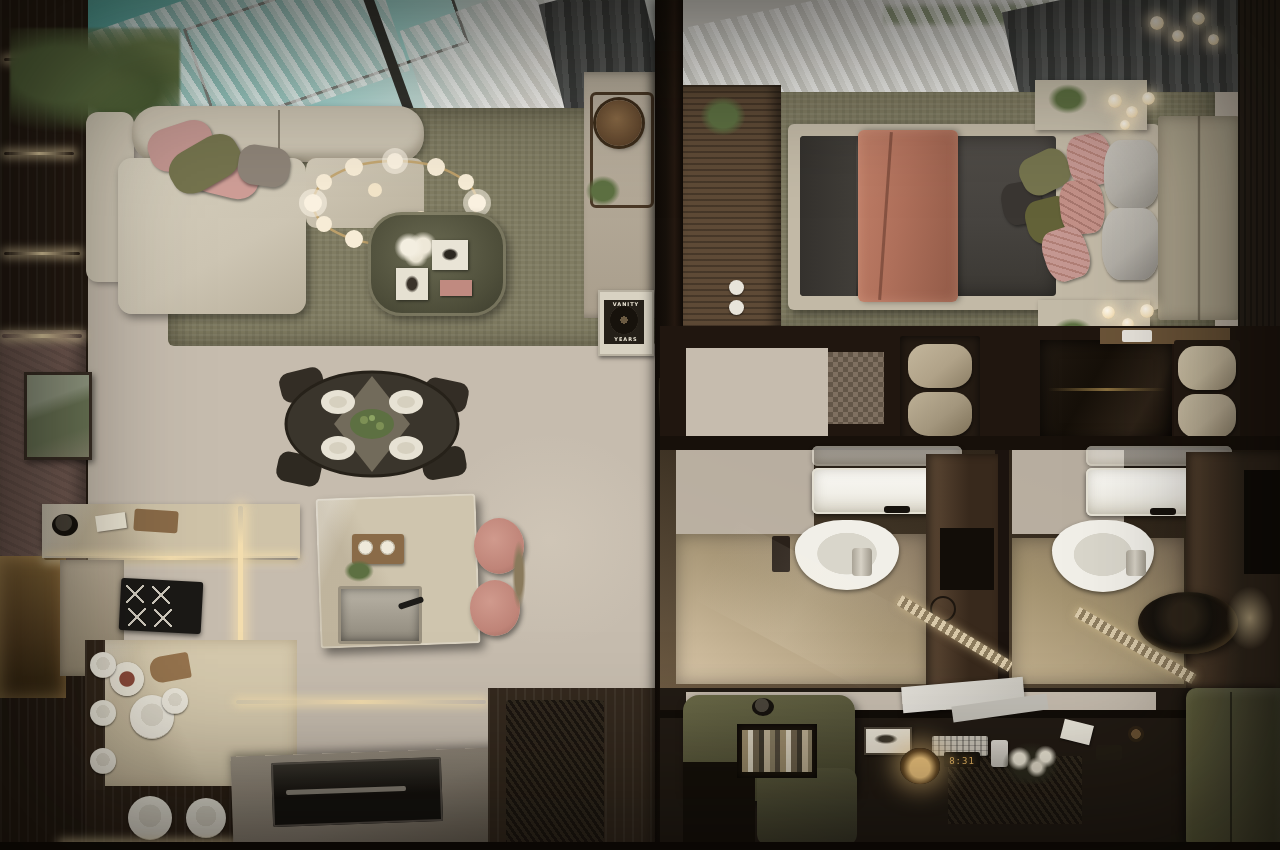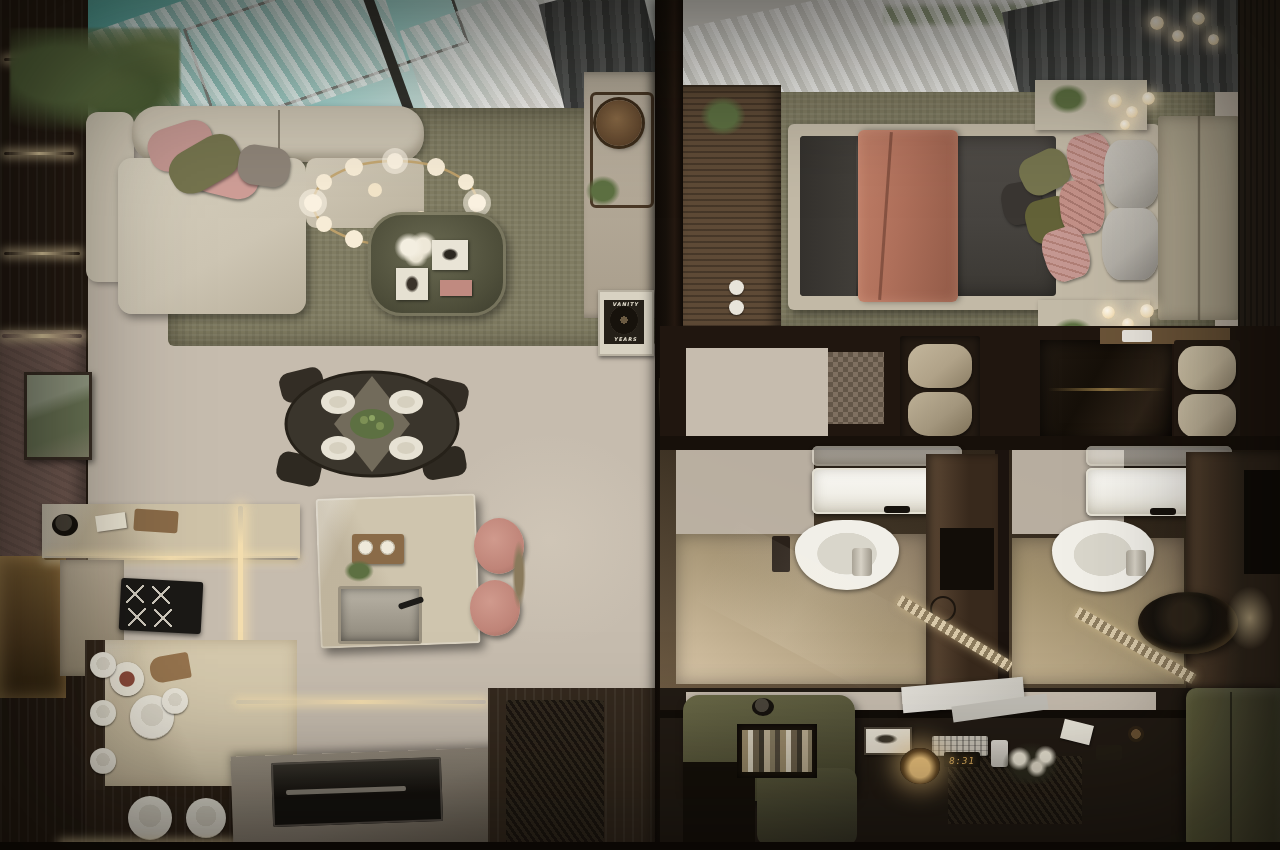--- a/index.html
+++ b/index.html
@@ -1,16 +1,16 @@
 <!DOCTYPE html>
 <html style="--wood-dark: #241a12; --wood-console: #5e4a36; --divider: #16100a; --floor-terrazzo: #c6bcae; --floor-speckle2: #928474; --rug-olive: #807c62; --sofa-beige: #cdc5b3; --pillow-pink: #c49791; --pillow-olive: #75744e; --pool-teal: #8ecfc8; --pool-teal-deep: #56aca4; --curtain-sheer: #e8e7e3; --curtain-dark: #4e504f; --brass: #c2a36b; --glow-warm: #f6e3bd; --led-glow: #f3ddae; --table-dark: #3a352c; --plate-white: #eae6da; --island-marble: #cfc5ae; --stool-pink: #bf8478; --hob-black: #1b1916; --cabinet-taupe: #8d8477; --bed-duvet: #474440; --bed-throw: #ae6f5a; --bed-frame: #c2b9a6; --headboard: #afa68f; --pillow-gray: #b2aea6; --wall-mauve: #7b625a; --art-green: #6f7a5a; --sink-white: #f1efe8; --vanity-dark: #38291c; --bench-leather: #b0a288; --marble-black: #161009; --office-floor: #221b14; --desk-wood: #a89a80; --sofa-olive: #56553a; --lamp-glow: #f3c880; --mat-dark: #2b241b; --clock-glow: #e8b765; --plant-green: #5d7042;"><head>
 <meta charset="utf-8">
 <style>
   html,body{margin:0;padding:0;background:#0d0a07;font-family:"DejaVu Sans",sans-serif;}
-  .stage{position:relative;width:1280px;height:850px;overflow:hidden;background:var(--wood-dark);font-style:italic;}
+  .stage{position:relative;width:1280px;height:850px;overflow:hidden;background:var(--wood-dark);}
   .abs{position:absolute;}
   .terrazzo{background-color:var(--floor-terrazzo);background-image:
     radial-gradient(circle at 25% 30%, var(--floor-speckle) 0 2px, transparent 2.6px),
     radial-gradient(circle at 70% 64%, #a89a88 0 1.6px, transparent 2.2px),
     radial-gradient(circle at 48% 82%, #857867 0 1.1px, transparent 1.6px),
     radial-gradient(circle at 10% 75%, #b3a593 0 1.3px, transparent 1.8px);
     background-size:27px 27px,36px 36px,19px 19px,31px 31px;}
   .marble{background-color:var(--island-marble);background-image:
     linear-gradient(115deg, rgba(255,255,255,.28) 0 8%, transparent 20%),
     linear-gradient(65deg, rgba(120,104,80,.18) 30%, transparent 45%);}

